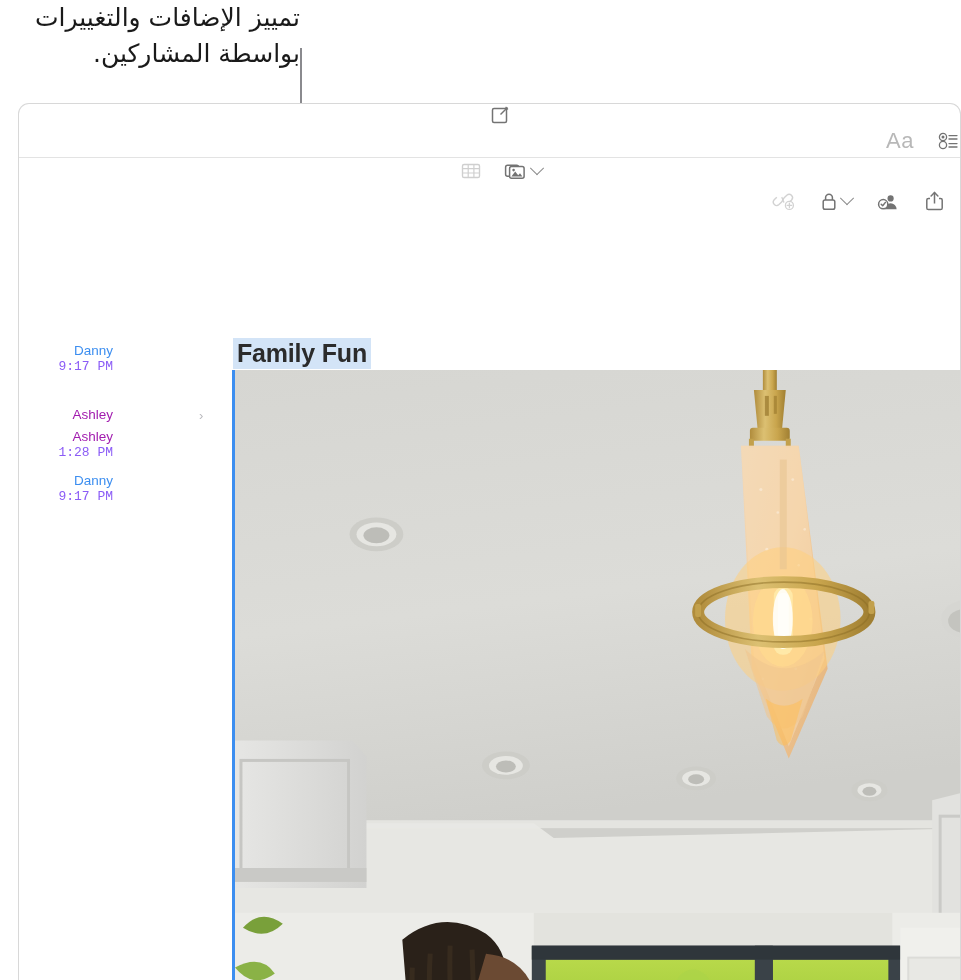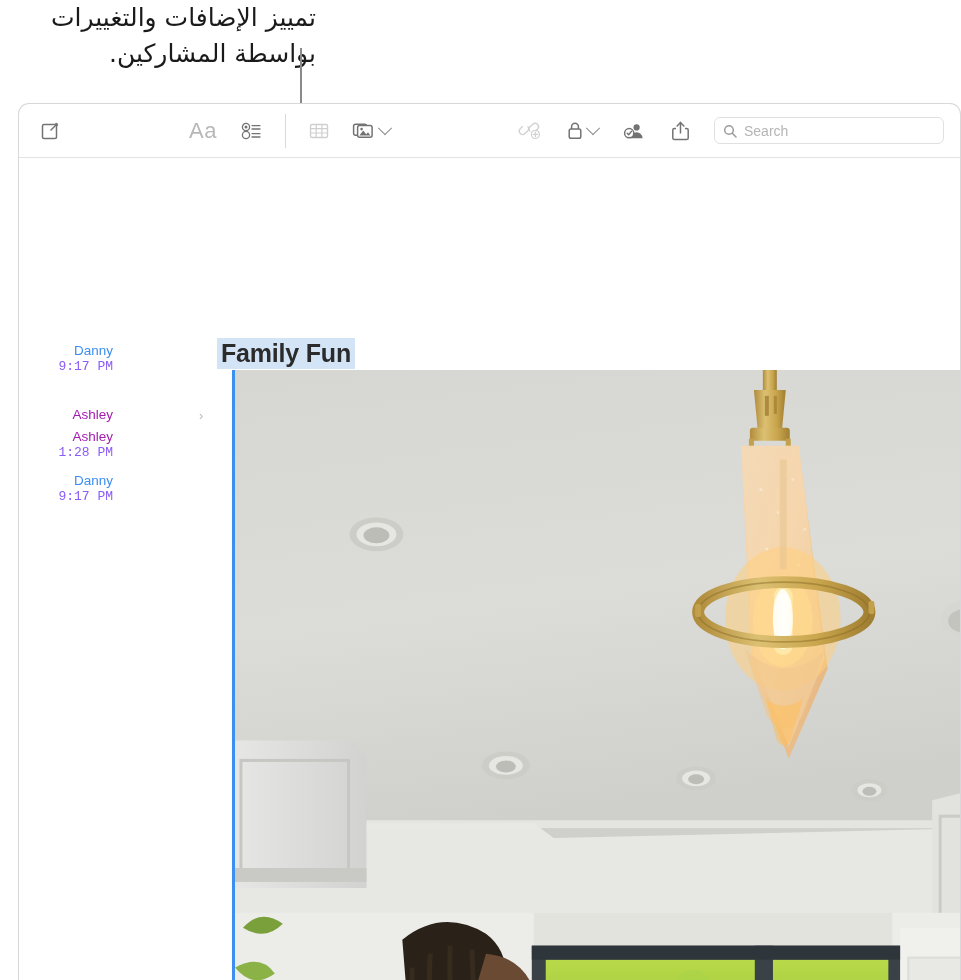--- a/index.html
+++ b/index.html
@@ -15,21 +15,20 @@
   #callout-text{
     position:absolute;
     left:0; top:0; width:300px;
     text-align:right;
     direction:rtl;
     font-size:25px;
     line-height:1.42;
     color:#1a1a1a;
     font-family:"DejaVu Sans","Liberation Sans",sans-serif;
     letter-spacing:0;
-    padding-left:16px;
   }
   #callout-leader{
     position:absolute;
     left:300px; top:48px;
     width:2px; height:122px;
     background:#8a8a8e;
   }
   #callout-bracket{
     position:absolute;
     left:206px; top:169px;
@@ -53,20 +52,21 @@
   }
 
   
   #toolbar{
     position:relative;
     height:54px;
     border-bottom:1px solid #e3e3e3;
     display:flex;
     align-items:center;
     box-sizing:border-box;
+    flex-direction:column;
   }
   .tb-btn{
     display:flex;align-items:center;justify-content:center;
     height:30px;
     cursor:default;
     color:#737373;
   }
   .tb-sep{
     width:1px;height:34px;background:#d9d9d9;
   }
@@ -123,21 +123,21 @@
   .who.ashley{color:#a21caf;}
 
   .disclosure{
     position:absolute;
     font-size:13px;color:#b9b9bd;
     font-weight:normal;
   }
 
   #note-title{
     position:absolute;
-    left:198px; top:180px;
+    left:214px; top:180px;
     font-size:25px;font-weight:bold;color:#2b2b2b;
     background:#d3e4f7;
     padding:1px 4px;
     letter-spacing:-.2px;
     font-family:"Liberation Sans",sans-serif;
   }
 
   .todo-row{
     position:absolute;
     left:213px;
@@ -258,27 +258,20 @@
         </svg>
       </div>
       <div class="tb-btn">
         <svg width="19" height="22" viewBox="0 0 19 22">
           <path d="M5 8.4 H3.4 a1.6 1.6 0 0 0-1.6 1.6 V18 a1.6 1.6 0 0 0 1.6 1.6 H15.6 A1.6 1.6 0 0 0 17.2 18 V10 a1.6 1.6 0 0 0-1.6-1.6 H14" fill="none" stroke="#737373" stroke-width="1.5"></path>
           <path d="M9.5 13.4 V2.6" fill="none" stroke="#737373" stroke-width="1.5"></path>
           <path d="M6.1 5.9 L9.5 2.4 L12.9 5.9" fill="none" stroke="#737373" stroke-width="1.5" stroke-linecap="round" stroke-linejoin="round"></path>
         </svg>
       </div>
 
-      <div id="search-field">
-        <svg width="14" height="14" viewBox="0 0 14 14">
-          <circle cx="6" cy="6" r="4.3" fill="none" stroke="#9b9b9b" stroke-width="1.5"></circle>
-          <path d="M9.3 9.3 L13 13" stroke="#9b9b9b" stroke-width="1.5" stroke-linecap="round"></path>
-        </svg>
-        <span id="search-placeholder">Search</span>
-      </div>
     </div>
   </div>
 
   <div id="note-body">
 
     <div class="gutter" style="top:185px;">
       <span class="who danny">Danny</span>
       <span class="when">9:17 PM</span>
     </div>
 

